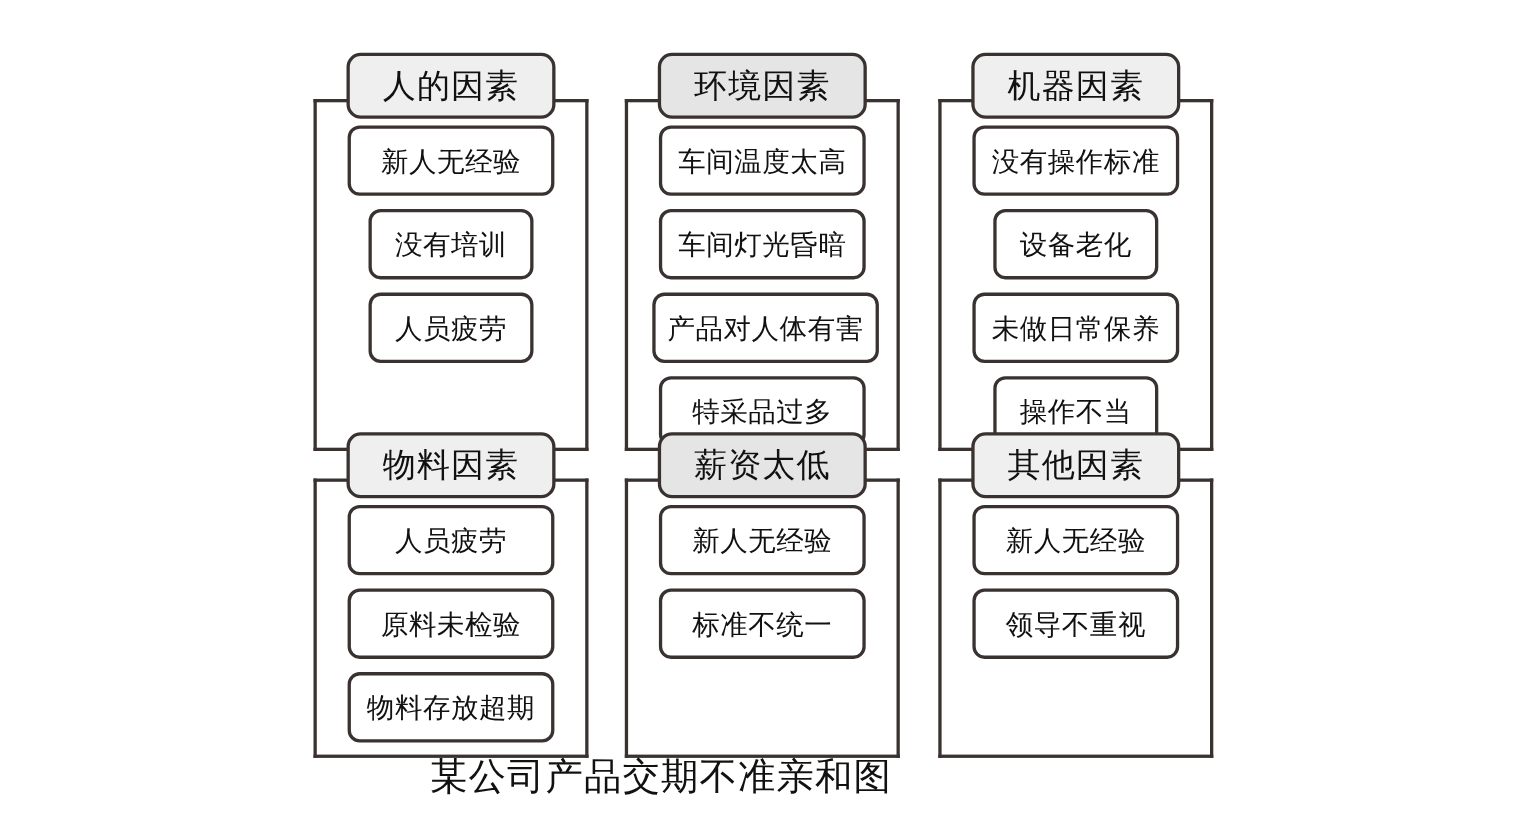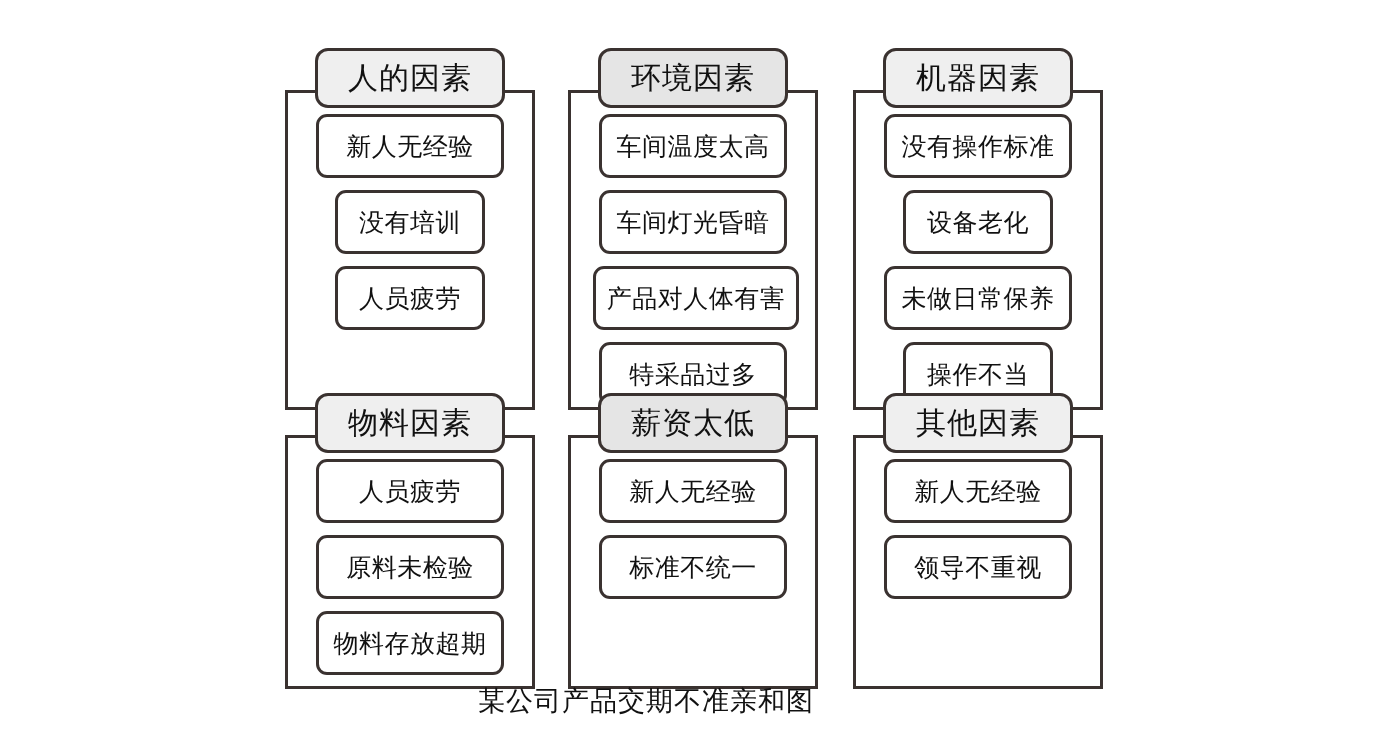--- a/index.html
+++ b/index.html
@@ -96,24 +96,23 @@
   .item-card.w-sm  { width: 150px; }
   .item-card.w-md  { width: 188px; }
   .item-card.w-lg  { width: 206px; margin-left: 25px; }
 
   .caption {
     position: absolute;
     left: 0;
     top: 683px;
     width: 1202px;
     text-align: center;
-    font-size: 27px;
+    font-size: 34px;
     letter-spacing: 1px;
     color: #111111;
-    margin-left: 45px;
   }
 </style>
 </head>
 <body>
 
 <div id="canvas">
 
   <div id="groups-layer">
       <div class="group" style="left: 285px; top: 48px;">
         <div class="bracket" style="height: 320px;"></div>

